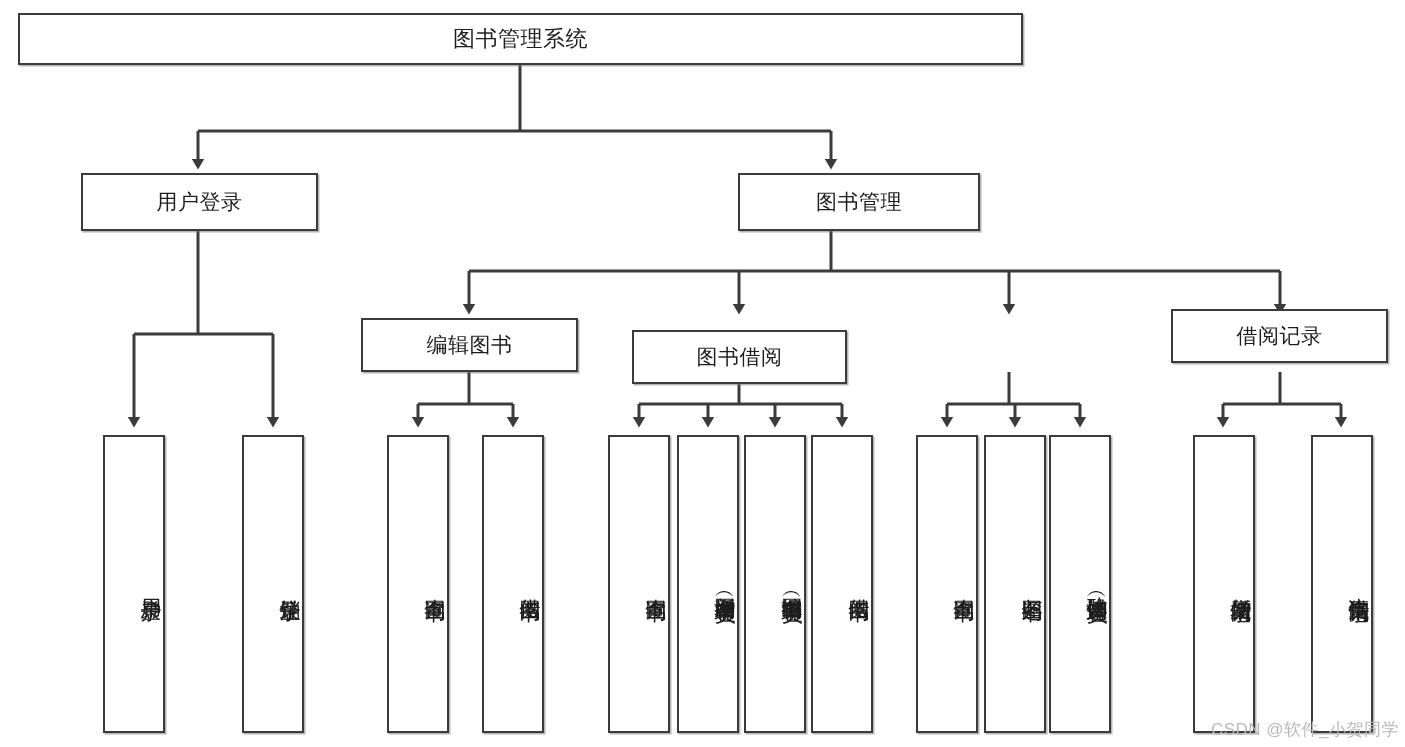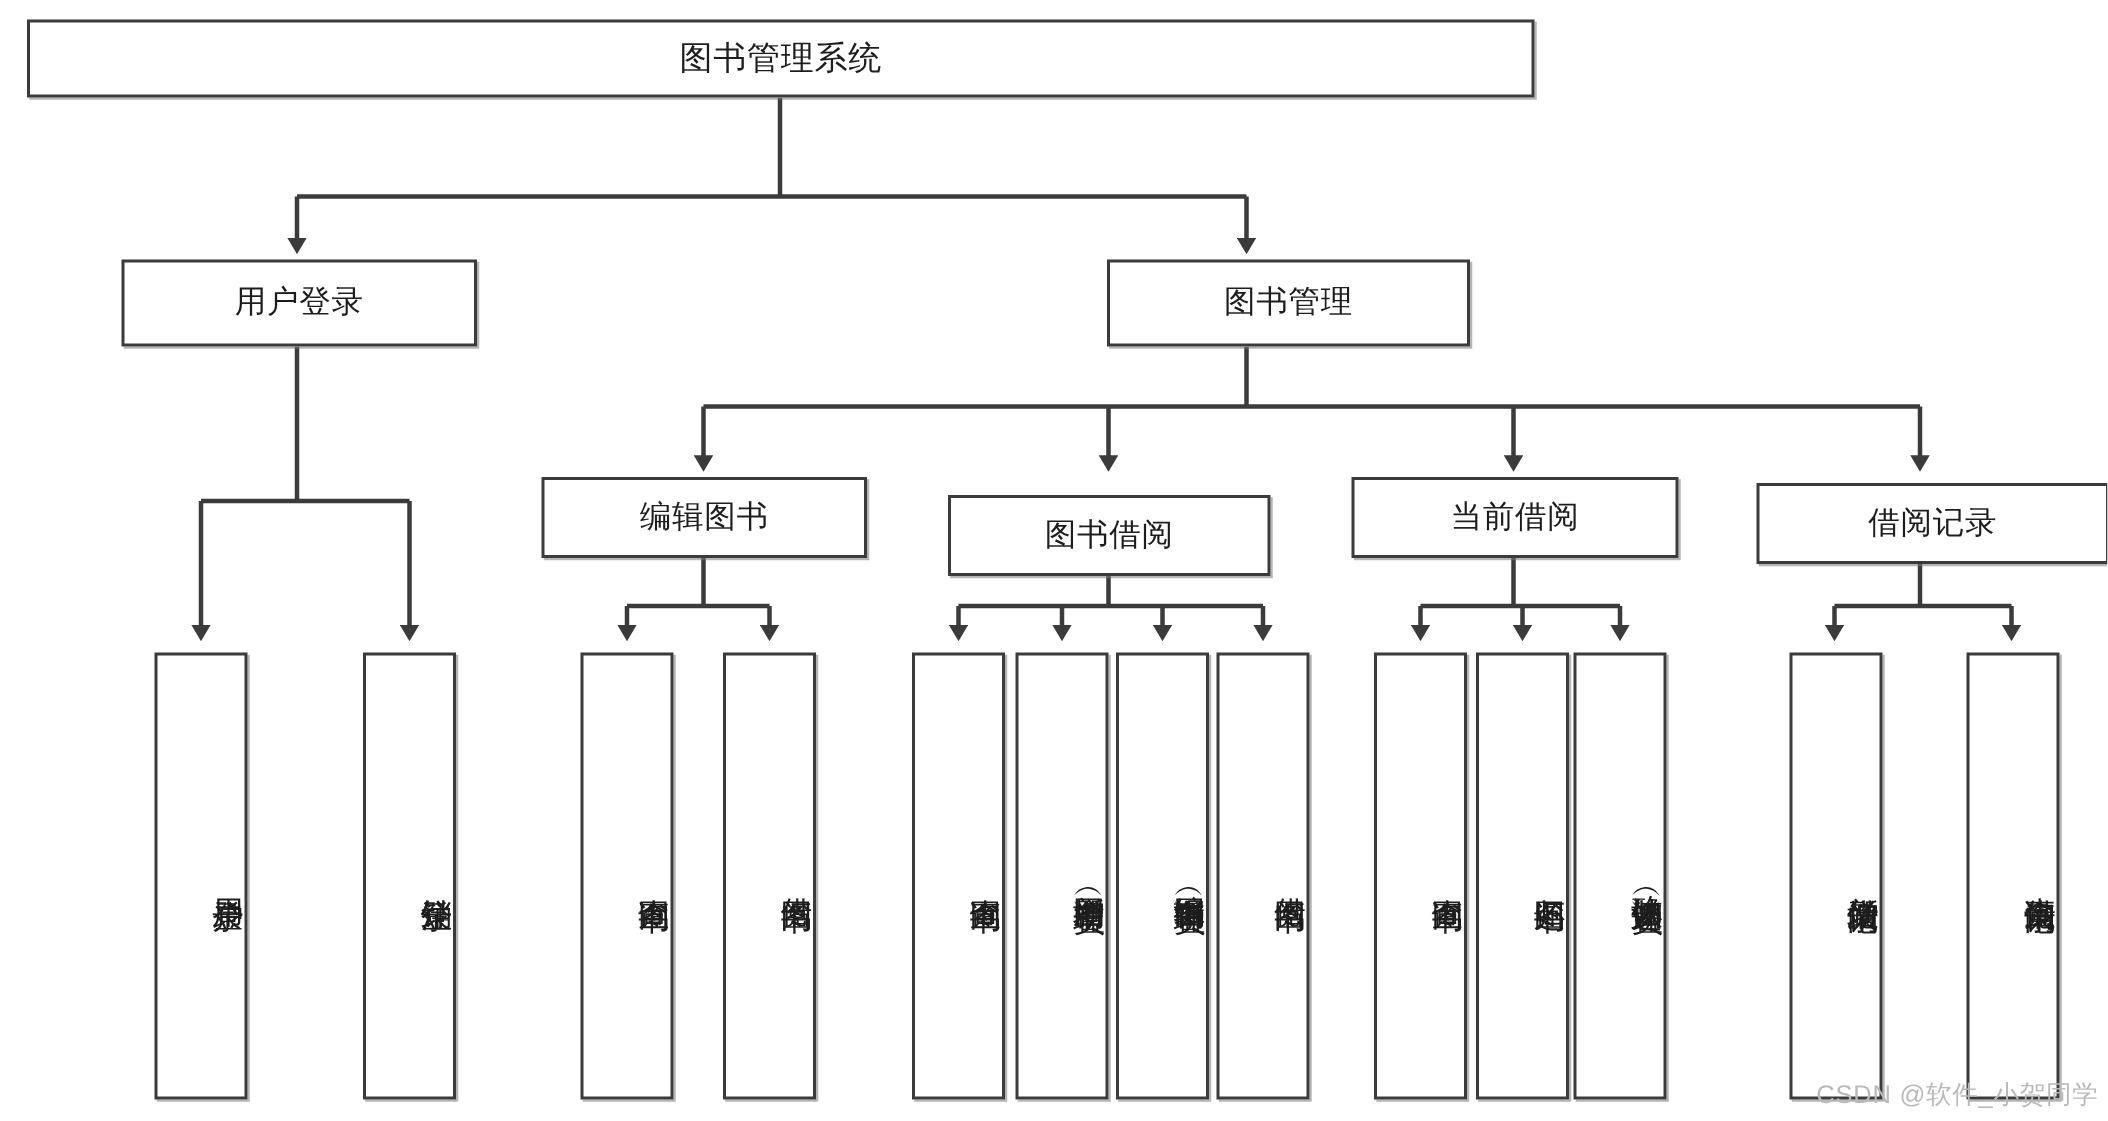--- a/index.html
+++ b/index.html
@@ -134,24 +134,21 @@
   <div class="node horiz" style="left:712px; top:173px; width:242px; height:58px;margin-left:26px;">
     <span class="lbl">图书管理</span>
   </div>
 
   <div class="node horiz" style="left:361px; top:318px; width:217px; height:54px;">
     <span class="lbl">编辑图书</span>
   </div>
   <div class="node horiz" style="left:632px; top:318px; width:215px; height:54px;margin-top:12px;">
     <span class="lbl">图书借阅</span>
   </div>
-  <div class="node horiz" style="left:901px; top:318px; width:218px; height:54px;">
-    <span class="lbl">当前借阅</span>
-  </div>
-  <div class="node horiz" style="left:1171px; top:322px; width:235px; height:54px;">
+  <div class="node horiz" style="left:1171px; top:309px; width:217px; height:54px;">
     <span class="lbl">借阅记录</span>
   </div>
 
   <div class="node vert" style="left:103px; top:435px; width:62px; height:298px;">
     <span class="lbl">用户登录</span>
   </div>
   <div class="node vert" style="left:242px; top:435px; width:62px; height:298px;">
     <span class="lbl">注销登录</span>
   </div>
 

